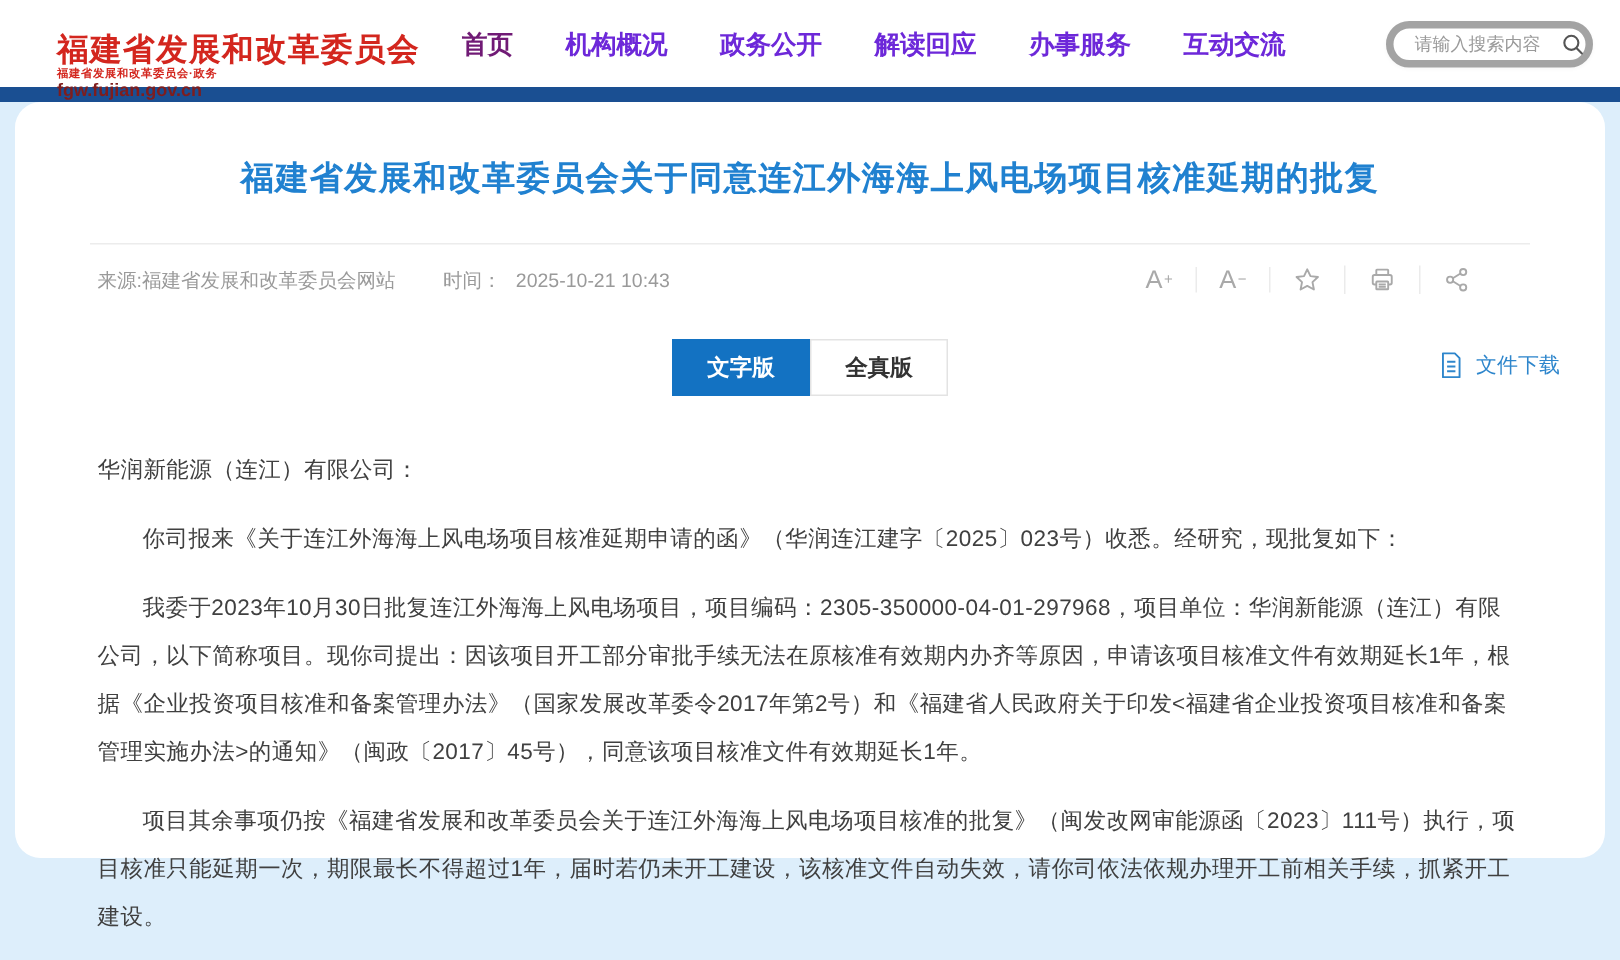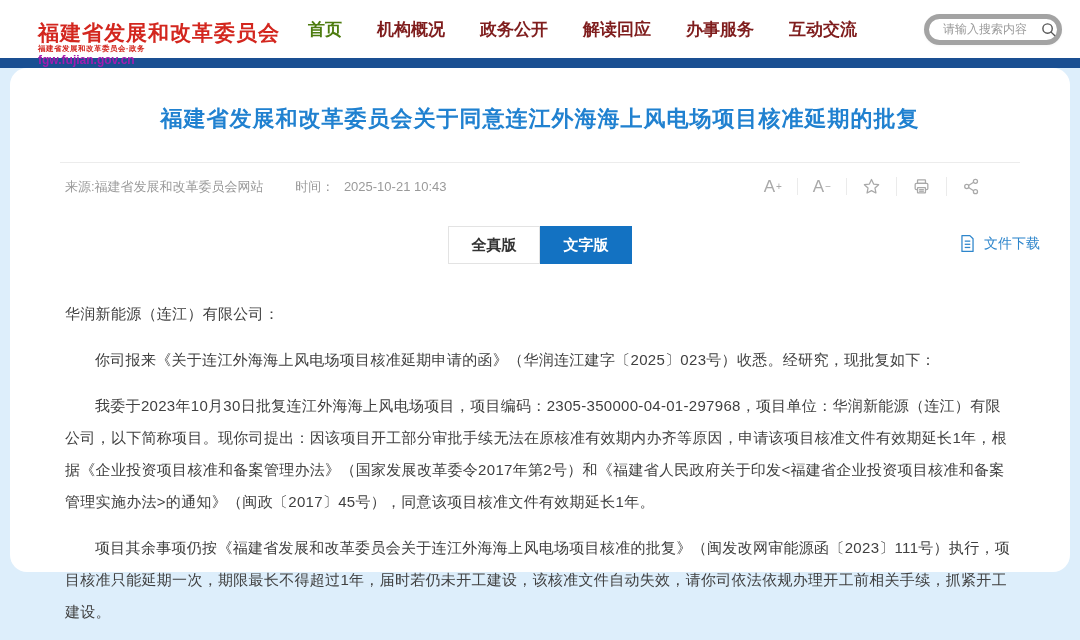--- a/index.html
+++ b/index.html
@@ -27,39 +27,39 @@
     font-family: "Liberation Serif", "DejaVu Serif", serif;
   }
   .logo .logo-sub {
     color: #d3261e;
     font-size: 7.5px;
     font-weight: bold;
     letter-spacing: 0.5px;
     margin-top: 1px;
   }
   .logo .logo-url {
-    color: #a21caf;
+    color: #7f1d1d;
     font-size: 12px;
     font-weight: bold;
     margin-top: 1px;
   }
   .nav {
     display: flex;
     align-items: center;
     gap: 35px;
     margin-left: 28px;
     white-space: nowrap;
   }
   .nav-item {
     font-size: 17px;
     font-weight: bold;
-    color: #7f1d1d;
-    cursor: pointer;
-  }
-  .nav-item.active { color: #4d7c0f; }
+    color: #6d28d9;
+    cursor: pointer;
+  }
+  .nav-item.active { color: #701a75; }
   .searchbox {
     margin-left: auto;
     width: 138px;
     height: 31px;
     border: 5px solid #a3a3a3;
     border-radius: 16px;
     display: flex;
     align-items: center;
     padding: 0 10px 0 14px;
     background: #fff;
@@ -253,22 +253,22 @@
           <circle cx="17" cy="5.5" r="2.6"></circle>
           <circle cx="17" cy="18.5" r="2.6"></circle>
           <line x1="8.3" y1="10.8" x2="14.7" y2="6.7"></line>
           <line x1="8.3" y1="13.2" x2="14.7" y2="17.3"></line>
         </svg>
       </div>
     </div>
   </div>
 
   <div class="tabs-row">
+    <div class="tab tab-active">文字版</div>
     <div class="tab tab-plain">全真版</div>
-    <div class="tab tab-active">文字版</div>
 
     <div class="download">
       <svg width="17" height="19" viewBox="0 0 20 24" fill="none" stroke="#2e86cc" stroke-width="1.6">
         <path d="M3 2 h10 l4 4 v16 h-14 Z" stroke-linejoin="round"></path>
         <line x1="6.5" y1="9" x2="13.5" y2="9"></line>
         <line x1="6.5" y1="13" x2="13.5" y2="13"></line>
         <line x1="6.5" y1="17" x2="13.5" y2="17"></line>
       </svg>
       <span>文件下载</span>
     </div>

